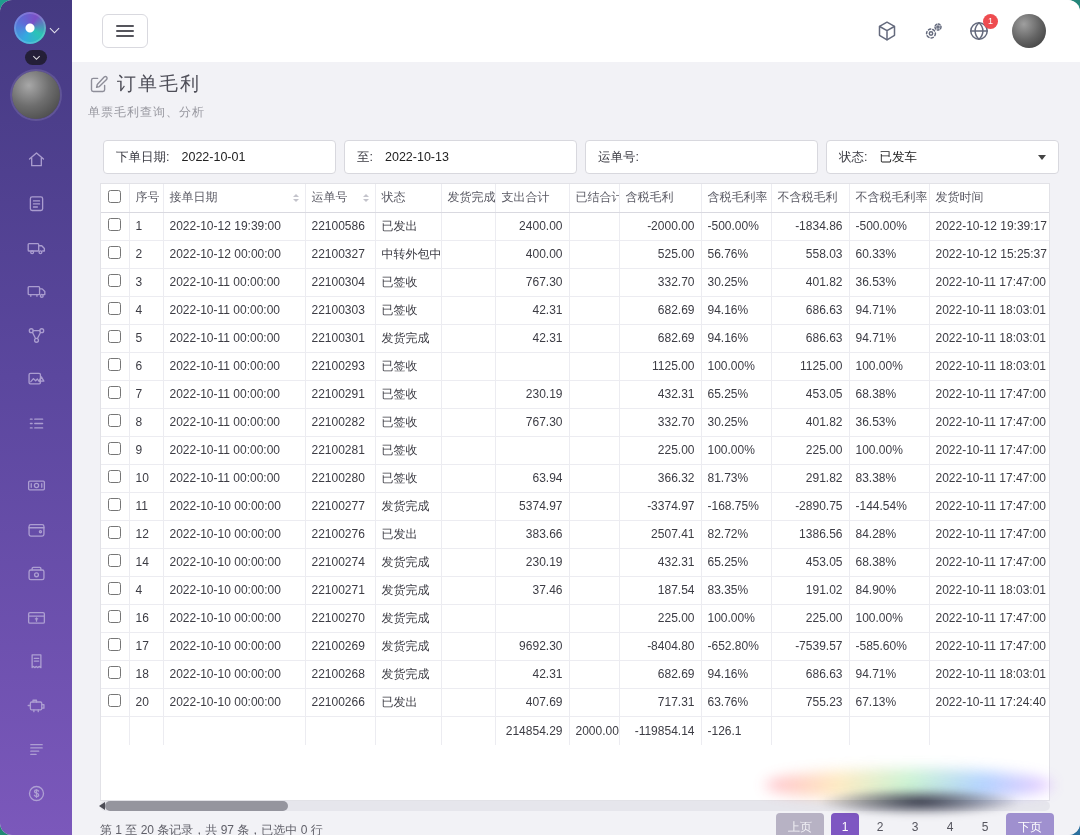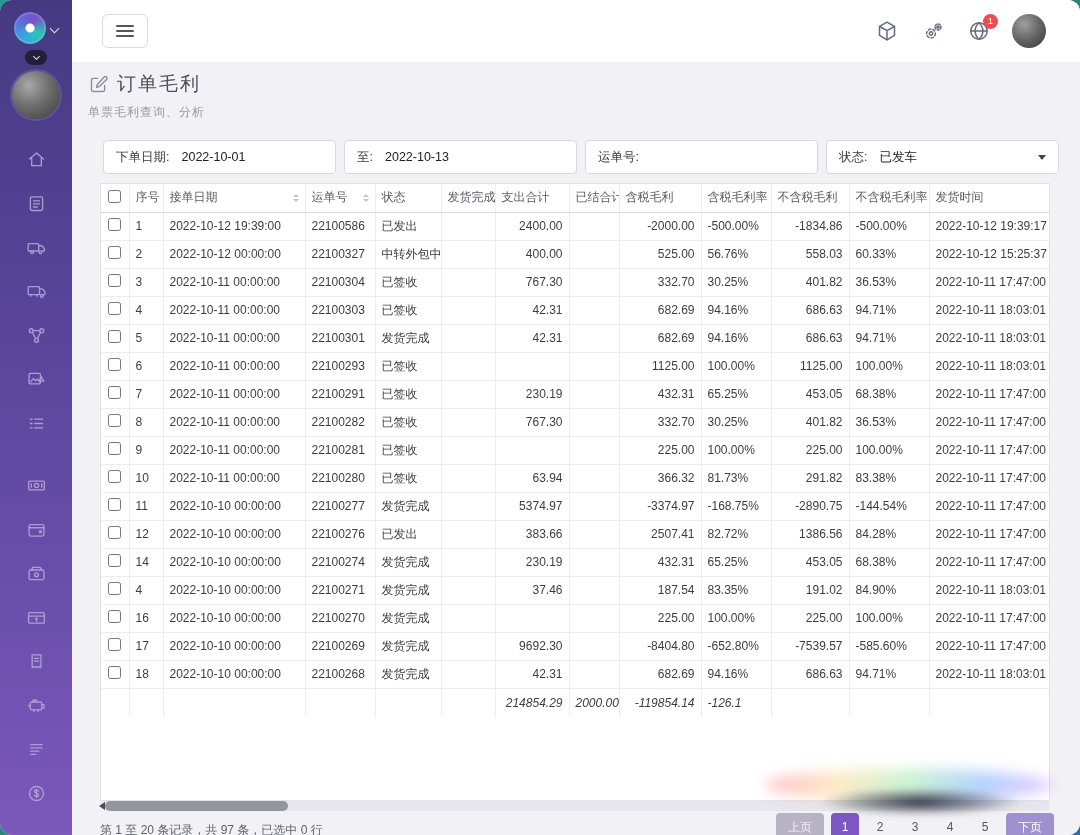--- a/index.html
+++ b/index.html
@@ -71,21 +71,21 @@
     border:1px solid #e2e2e7; overflow:hidden; }
   table { border-collapse:collapse; table-layout:fixed; width:978px; font-size:12px; color:#3c3c44; }
   th { font-weight:400; color:#5a5a64; text-align:left; height:28px; padding:0 6px;
     border-bottom:1px solid #d9d9e0; border-right:1px solid #ececf1; background:#fff;
     position:relative; white-space:nowrap; overflow:hidden; cursor:pointer; }
   td { height:28px; padding:0 6px; border-bottom:1px solid #ececf1; border-right:1px solid #ececf1;
     white-space:nowrap; overflow:hidden; background:#fff; }
   td.num { text-align:right; }
   th.cb, td.cb { text-align:center; padding:0; }
   input[type=checkbox] { width:13px; height:13px; accent-color:#7e57c2; cursor:pointer; }
-  tfoot td { height:29px; border-bottom:none;font-style:italic; }
+  tfoot td { height:29px; border-bottom:none; }
   .sort { position:absolute; right:5px; top:7px; width:8px; height:14px; }
   .sort::before { content:""; position:absolute; top:0; left:1px;
     border:3px solid transparent; border-bottom-color:#c3c3cb; }
   .sort::after { content:""; position:absolute; bottom:0; left:1px;
     border:3px solid transparent; border-top-color:#c3c3cb; }
 
   
   .hscroll { position:absolute; left:28px; top:739px; width:950px; height:10px; background:#e6e6ec;
     border-radius:5px; }
   .hscroll .thumb { position:absolute; left:5px; top:0; width:183px; height:10px; background:#95959e;
@@ -569,20 +569,35 @@
                 <td>发货完成</td>
                 <td class="num"></td>
                 <td class="num">42.31</td>
                 <td class="num"></td>
                 <td class="num">682.69</td>
                 <td>94.16%</td>
                 <td class="num">686.63</td>
                 <td>94.71%</td>
                 <td>2022-10-11 18:03:01</td>
               </tr>
+              <tr>
+                <td class="cb"><input type="checkbox" style=""></td>
+                <td>20</td>
+                <td>2022-10-10 00:00:00</td>
+                <td>22100266</td>
+                <td>已发出</td>
+                <td class="num"></td>
+                <td class="num">407.69</td>
+                <td class="num"></td>
+                <td class="num">717.31</td>
+                <td>63.76%</td>
+                <td class="num">755.23</td>
+                <td>67.13%</td>
+                <td>2022-10-11 17:24:40</td>
+              </tr>
             </tbody>
           <tfoot>
               <tr>
                 <td class="cb"></td>
                 <td></td>
                 <td></td>
                 <td></td>
                 <td></td>
                 <td class="num"></td>
                 <td class="num">214854.29</td>

